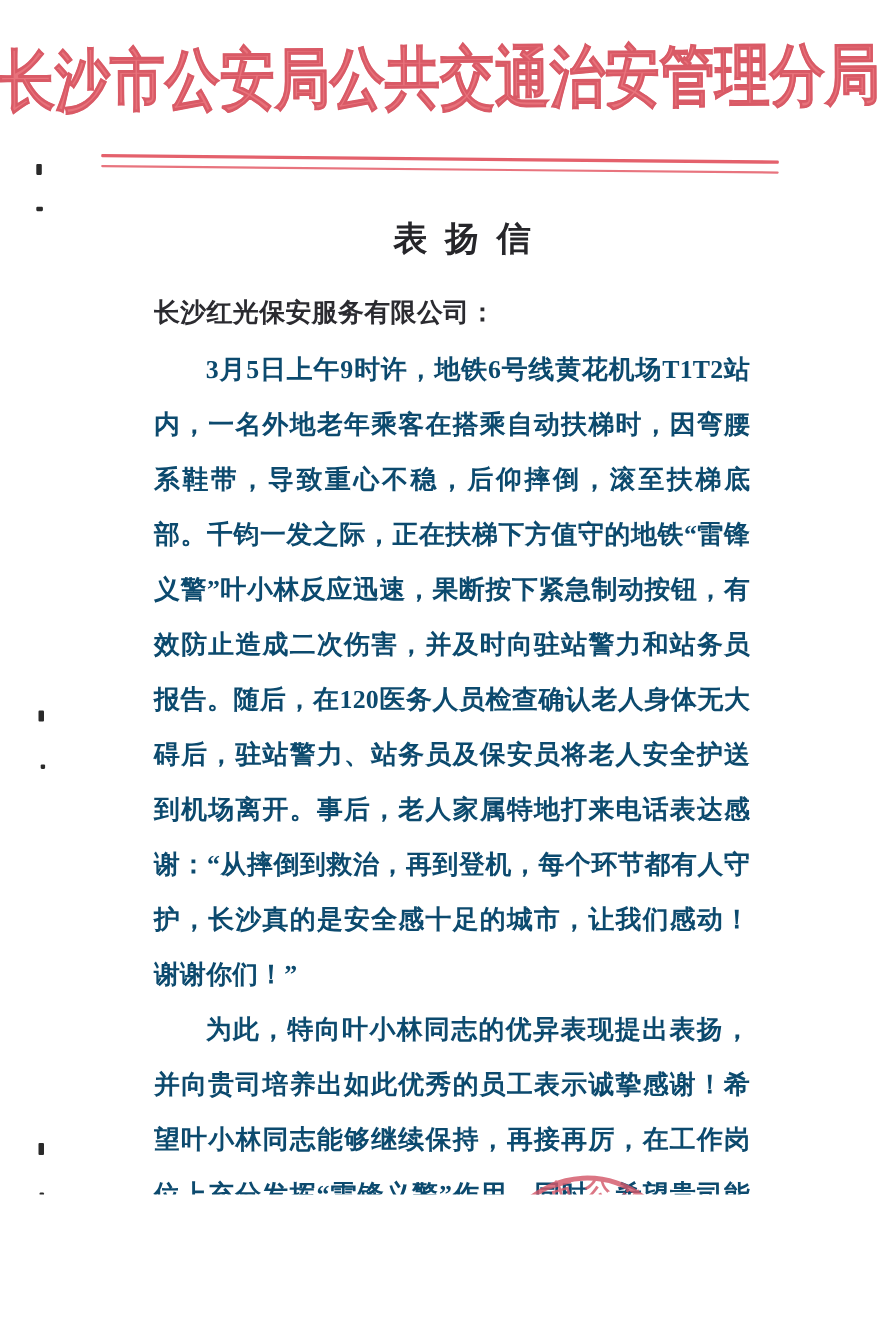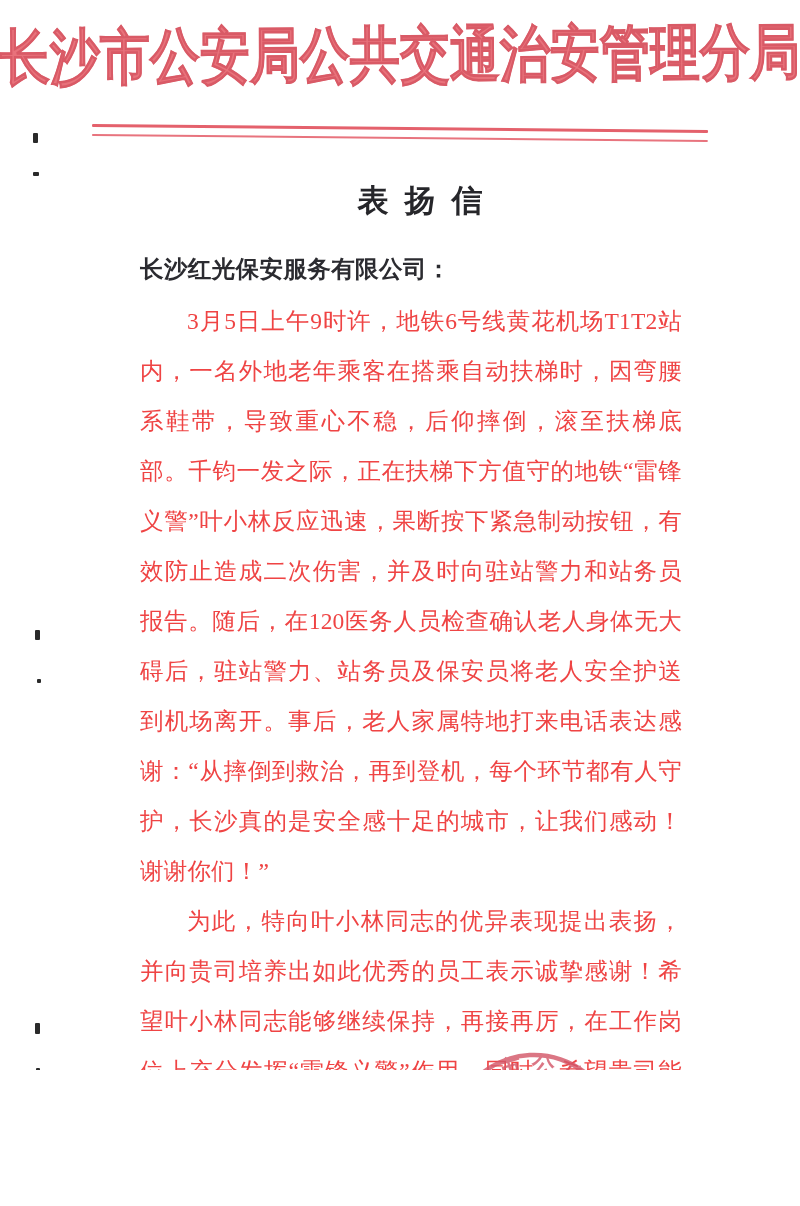--- a/index.html
+++ b/index.html
@@ -9,21 +9,21 @@
   }
   body {
     font-family: "Liberation Serif", "DejaVu Serif", serif;
   }
   .page {
     position: relative;
     width: 800px;
     height: 1070px;
     background: #ffffff;
     overflow: hidden;
-    margin: 0 auto;
+    margin: 16px auto;
     border-radius: 30px;
   }
 
   
   .margin-mark {
     position: absolute;
     background: #2a2a2a;
     border-radius: 1px;
   }
 
@@ -95,27 +95,28 @@
     font-size: 23.5px;
     line-height: 1.0;
     color: #2b2b30;
     letter-spacing: 0.4px;
     margin-bottom: 14px;
     font-weight: bold;
   }
   .para {
     font-size: 23.5px;
     line-height: 50px;
-    color: #ef4444;
+    color: #0c4a6e;
     text-align: justify;
     text-align-last: left;
     text-indent: 47px;
     letter-spacing: 0.2px;
     margin: 0;
     word-break: break-all;
+    font-weight: bold;
   }
 
   
   .signature {
     position: absolute;
     right: 118px;
     top: 1108px;
     text-align: center;
     font-size: 23.5px;
     line-height: 1.0;

